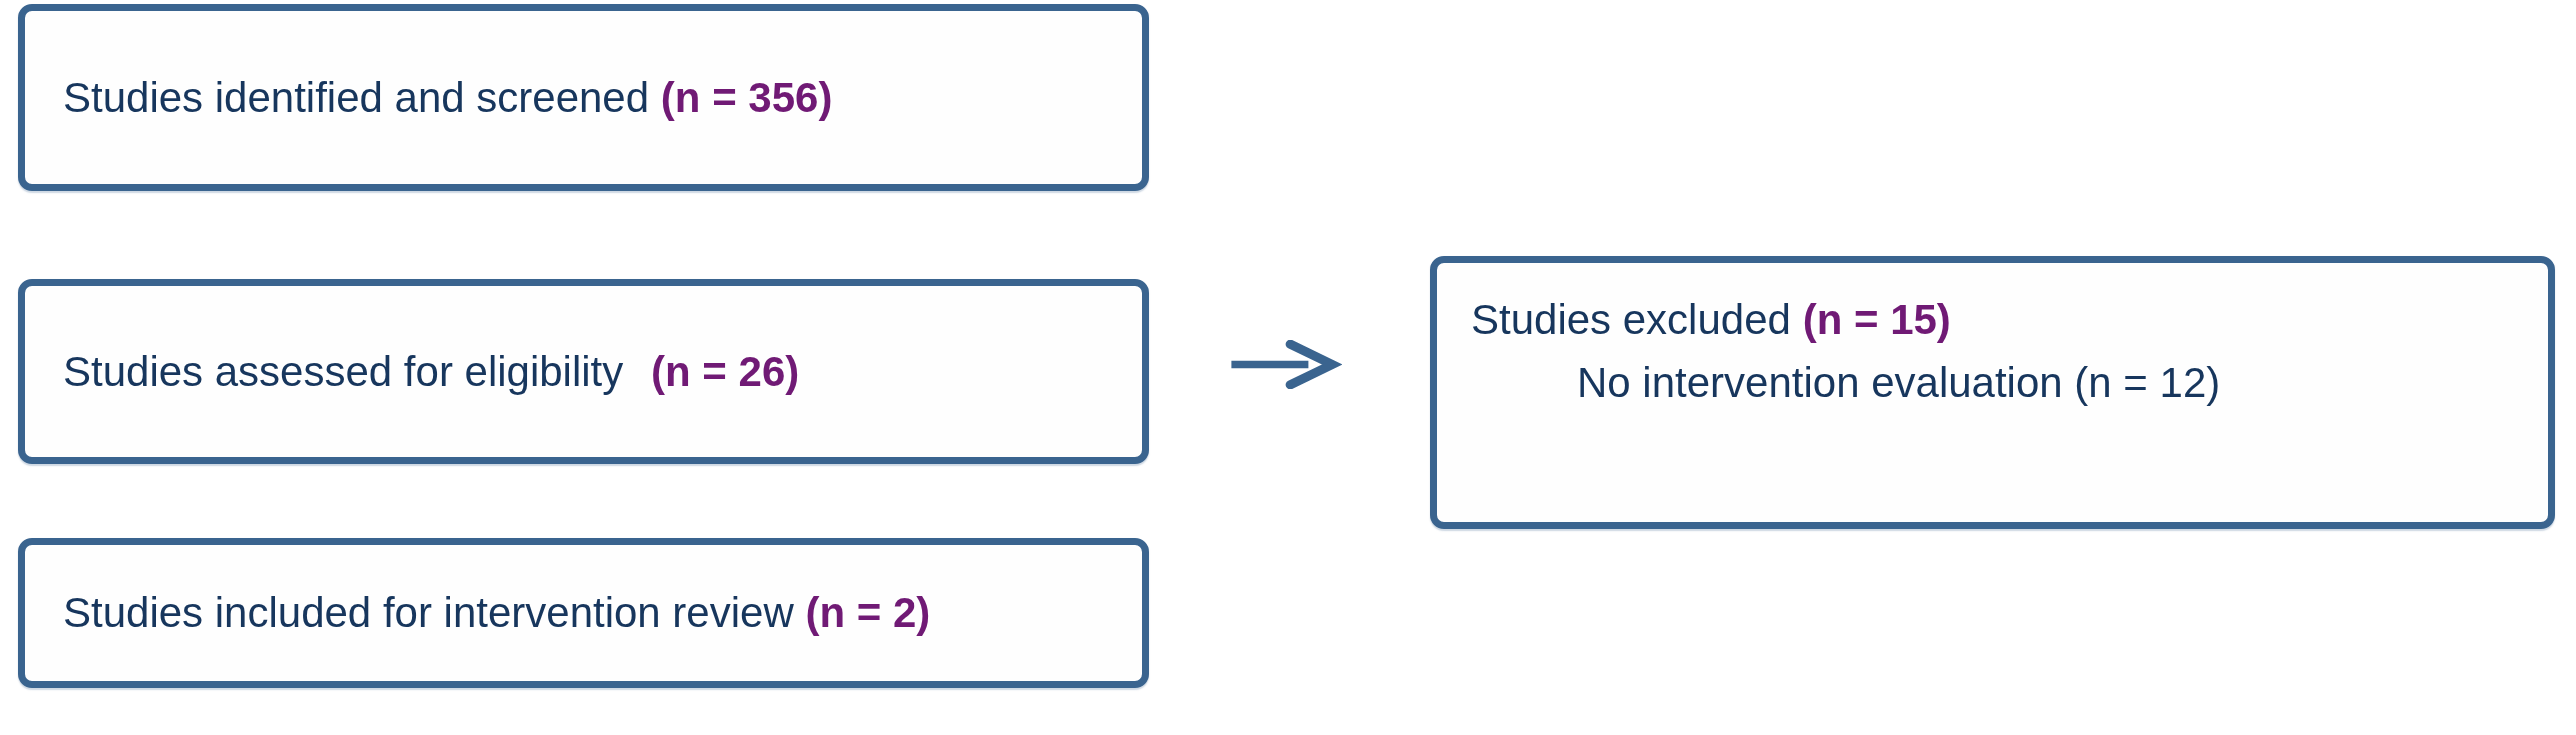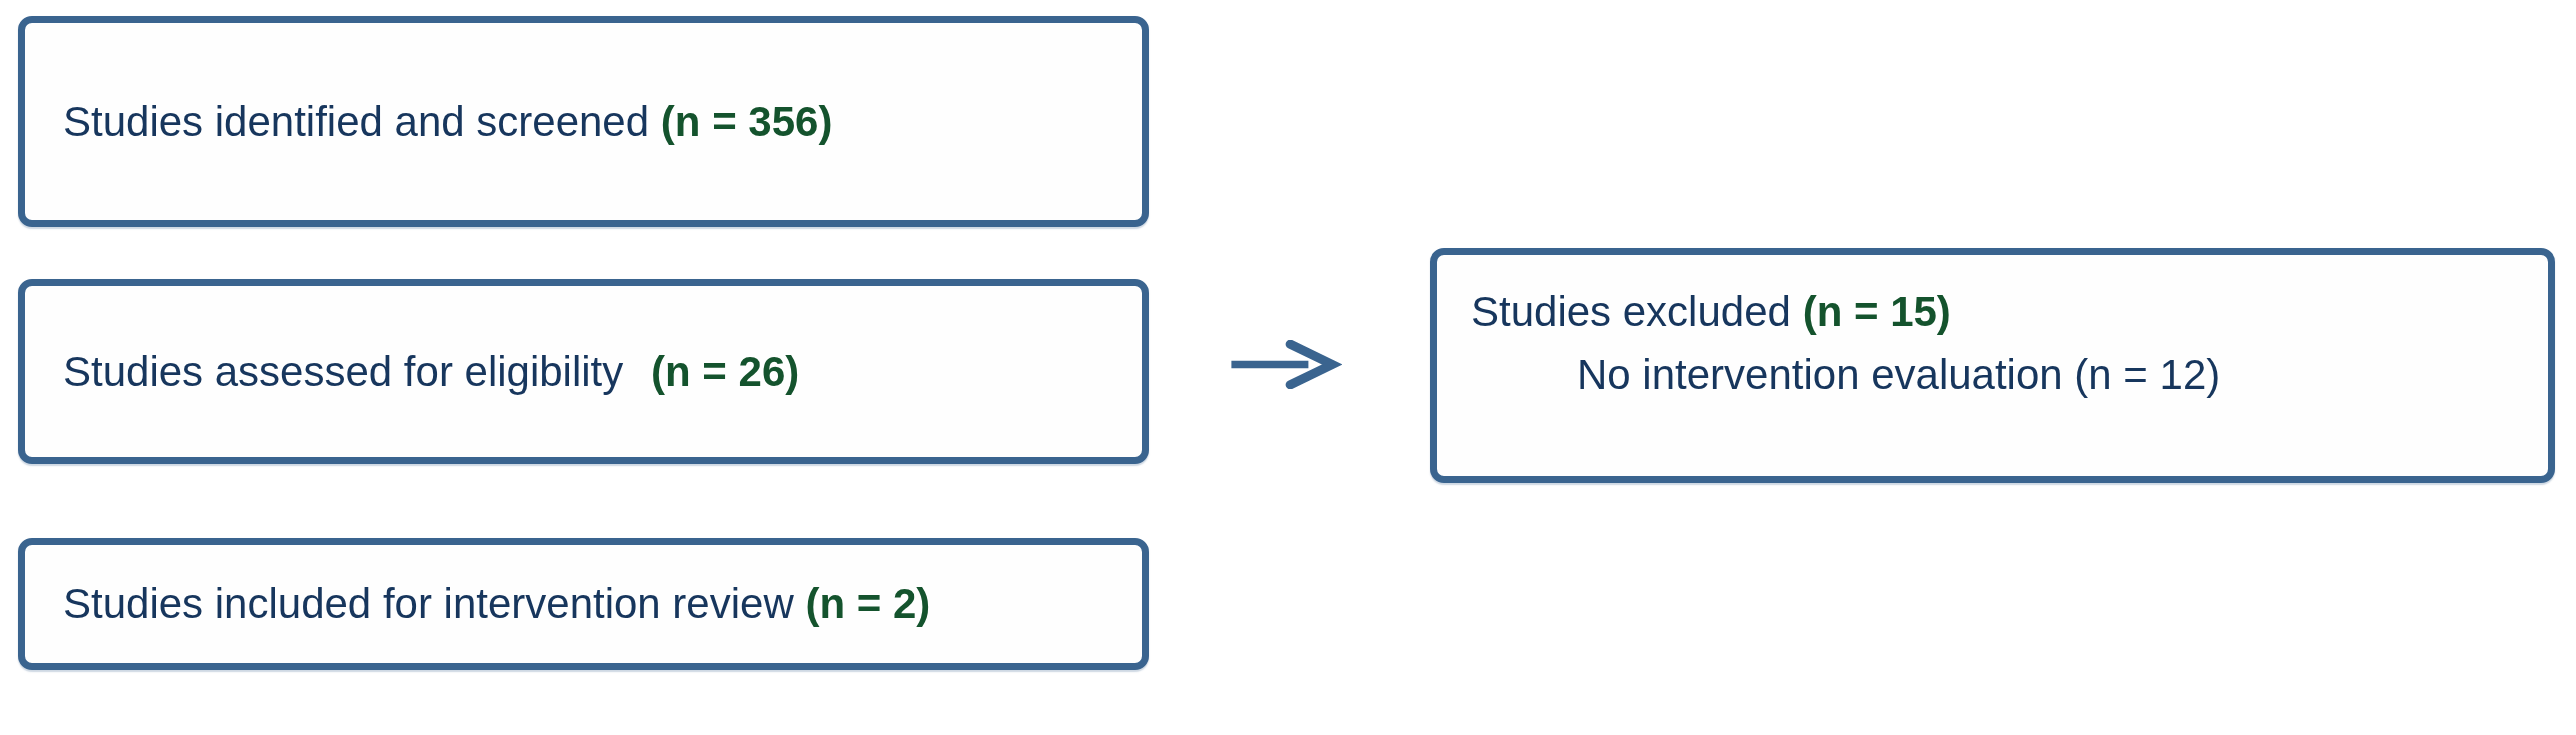--- a/index.html
+++ b/index.html
@@ -26,33 +26,33 @@
   }
   .left-box {
     left: 18px;
     width: 1131px;
     display: flex;
     align-items: center;
     padding-left: 38px;
     font-size: 42px;
     white-space: nowrap;
   }
-  .box-identified { top: 16px;  height: 211px; }
+  .box-identified { top: 4px;  height: 187px; }
   .box-assessed   { top: 279px; height: 185px; gap: 16px; }
-  .box-included   { top: 538px; height: 132px; }
+  .box-included   { top: 538px; height: 150px; }
   .count {
-    color: #14532d;
+    color: #701a75;
     font-weight: bold;
     margin-left: 0.28em;
   }
   .excluded-box {
     left: 1430px;
-    top: 248px;
+    top: 256px;
     width: 1125px;
-    height: 235px;
+    height: 273px;
     padding: 25px 21px 0 34px;
     font-size: 42px;
     line-height: 63px;
     white-space: nowrap;
   }
   .excluded-header { }
   .reason {
     margin-left: 106px;
   }
   .flow-arrow {

